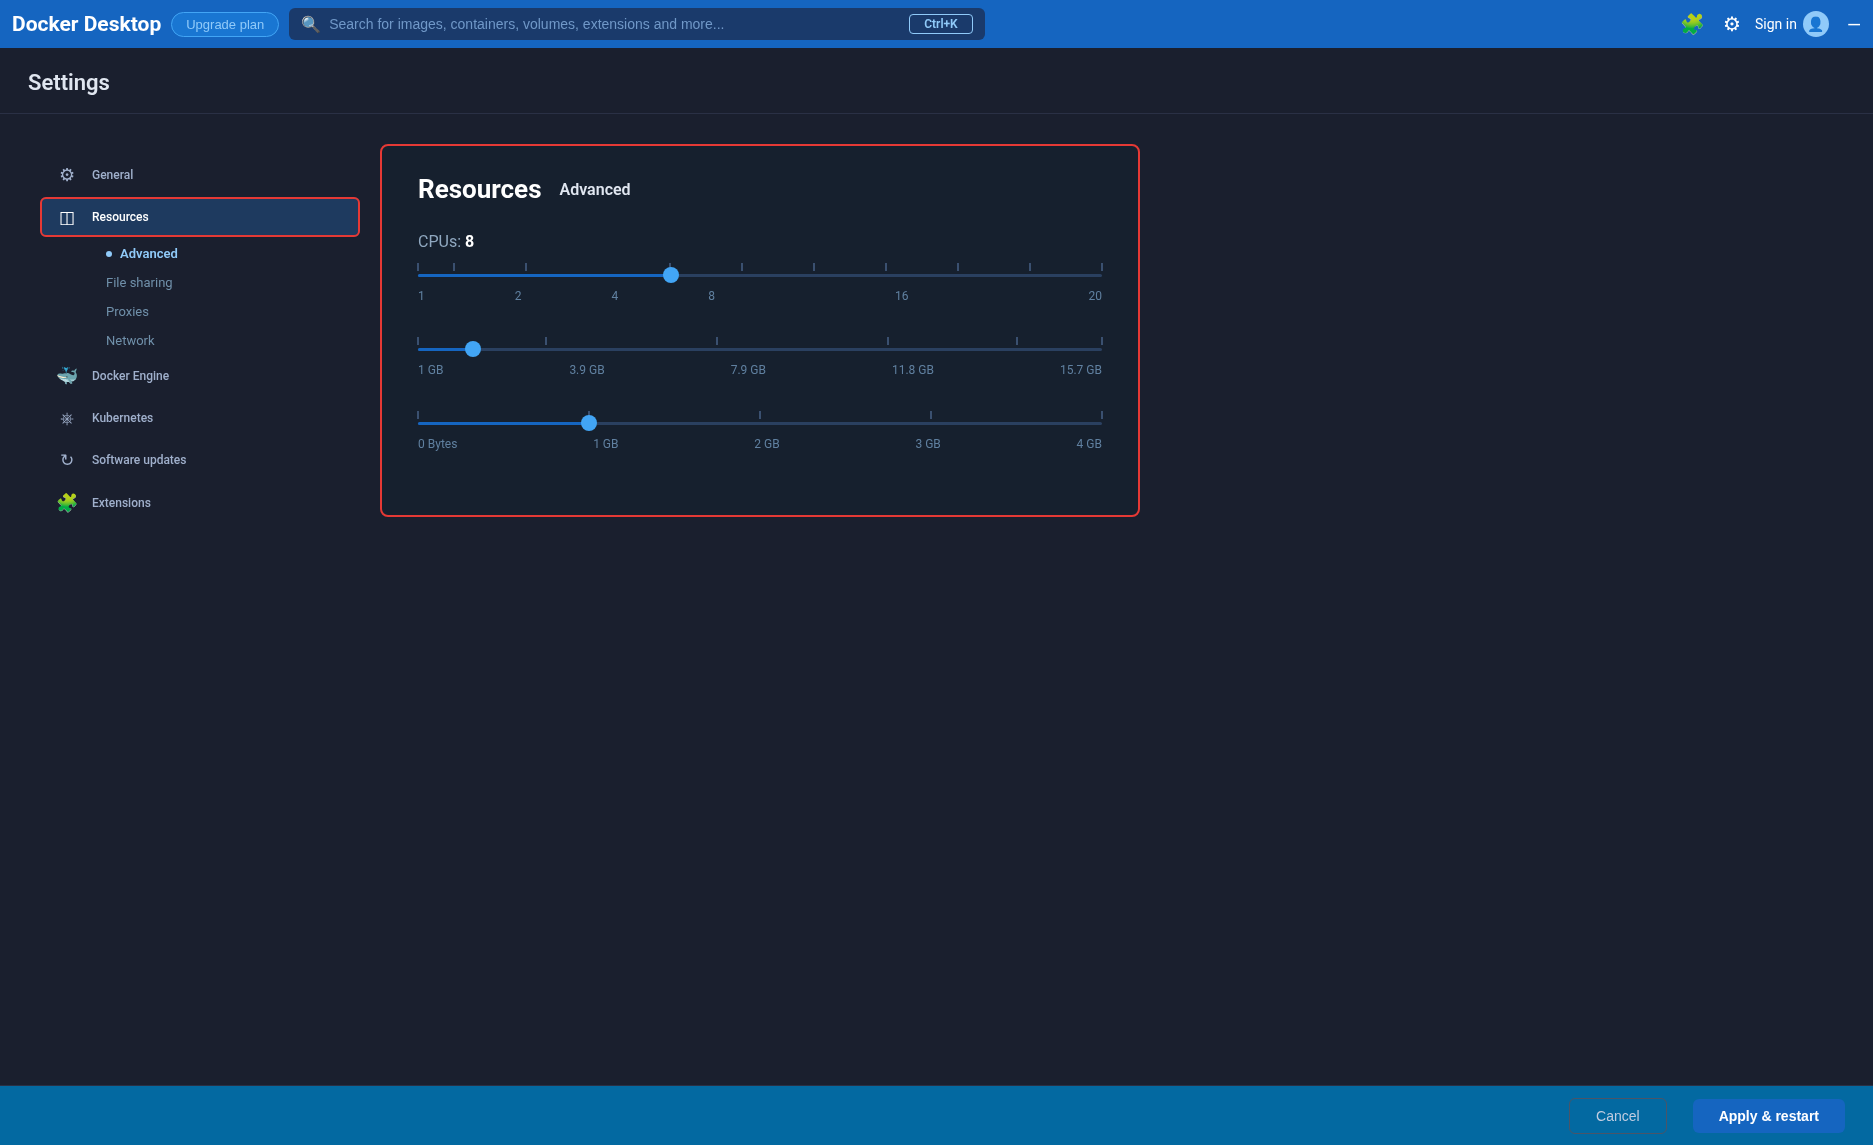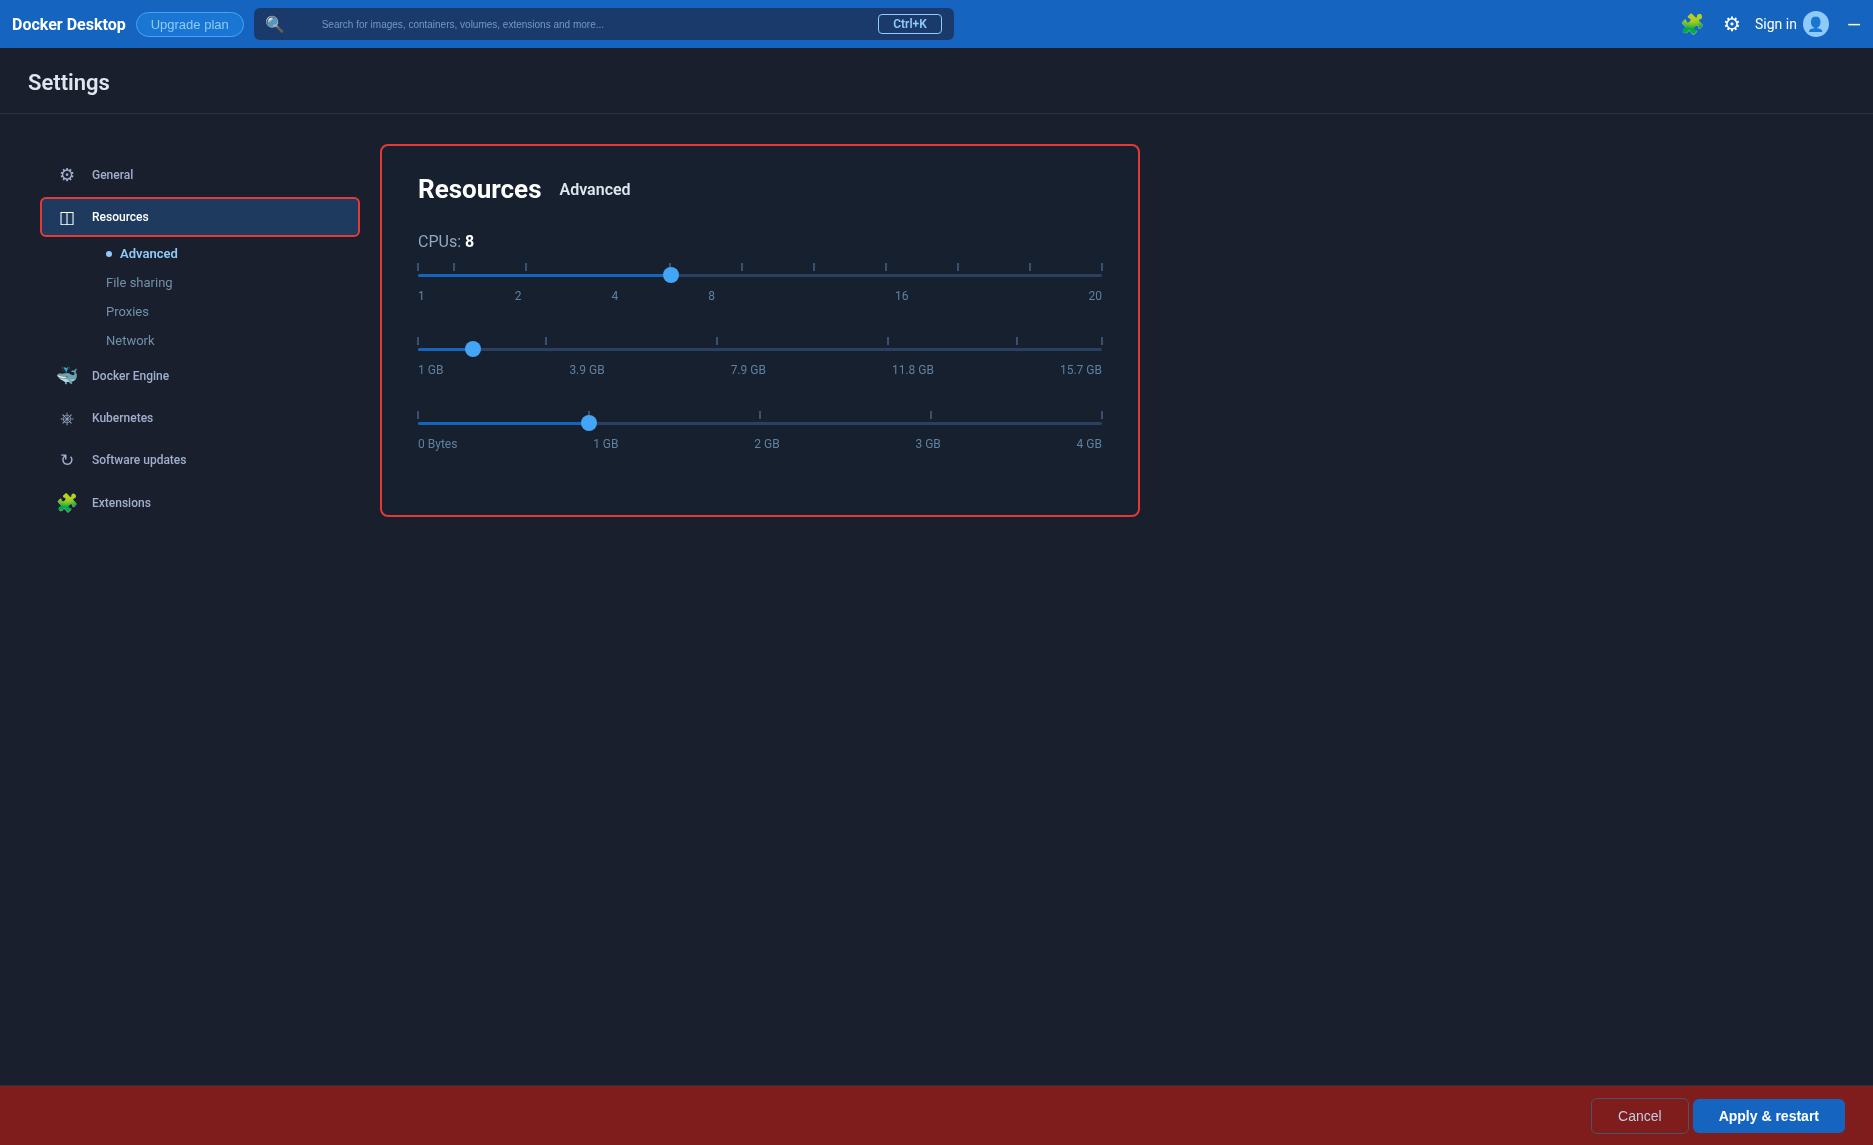--- a/index.html
+++ b/index.html
@@ -16,21 +16,21 @@
     .topbar {
       background: #1565c0;
       height: 48px;
       display: flex;
       align-items: center;
       padding: 0 12px;
       gap: 10px;
     }
     .topbar-brand {
       font-weight: 700;
-      font-size: 16px;
+      font-size: 21px;
       color: #fff;
       white-space: nowrap;
       text-align: center;
     }
     .topbar-upgrade {
       background: #1976d2;
       border: 1.5px solid #42a5f5;
       color: #90caf9;
       border-radius: 20px;
       padding: 4px 14px;
@@ -45,23 +45,22 @@
       border-radius: 6px;
       padding: 6px 12px;
       gap: 8px;
       max-width: 700px;
     }
     .topbar-search input {
       background: transparent;
       border: none;
       outline: none;
       color: #90caf9;
-      font-size: 10px;
+      font-size: 14px;
       width: 100%;
-      margin-left: 28px;
     }
     .topbar-search input::placeholder { color: #7098c8; }
     .topbar-shortcut {
       border: 1.5px solid #90caf9;
       color: #90caf9;
       border-radius: 4px;
       padding: 2px 14px;
       font-size: 12px;
       font-weight: 600;
     }
@@ -256,27 +255,27 @@
       font-size: 12px;
       color: #6080a0;
       margin-top: 4px;
     }
 
     
     .bottom-bar {
       position: fixed;
       bottom: 0; left: 0; right: 0;
       height: 60px;
-      background: #7f1d1d;
+      background: #0369a1;
       border-top: 1px solid #2a3045;
       display: flex;
       align-items: center;
       justify-content: flex-end;
       padding: 0 28px;
-      gap: 4px;
+      gap: 26px;
     }
     .btn-cancel {
       background: transparent;
       border: 1.5px solid #4a5568;
       color: #c0cce0;
       border-radius: 6px;
       padding: 9px 26px;
       font-size: 14px;
       cursor: pointer;
     }

